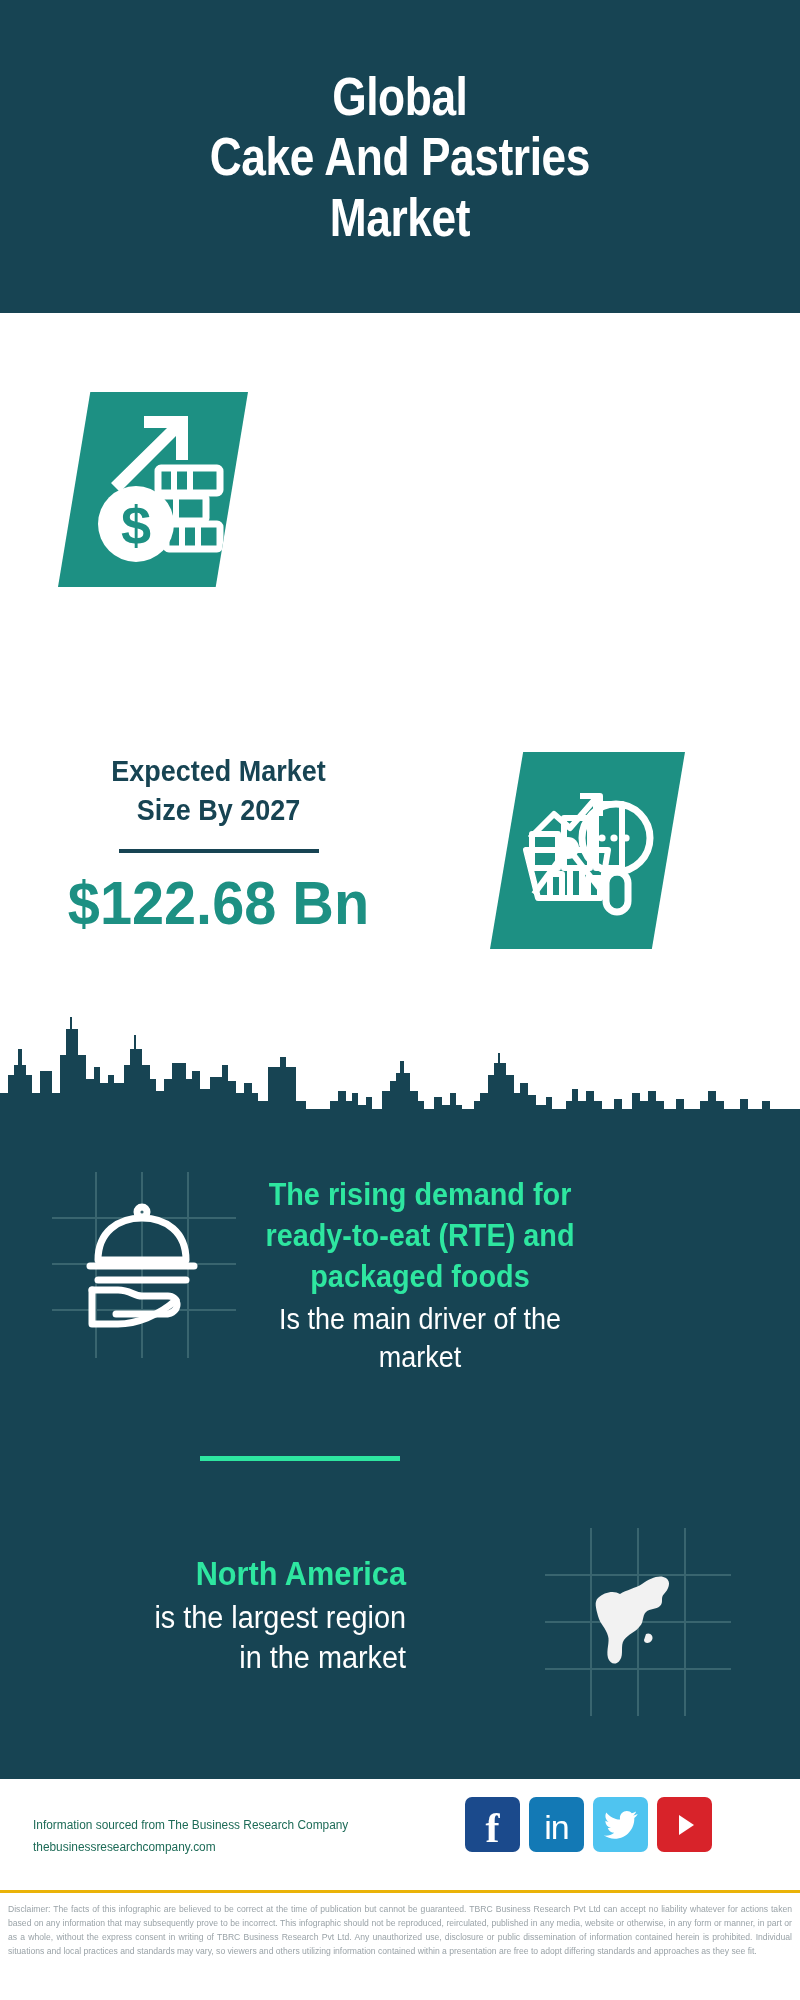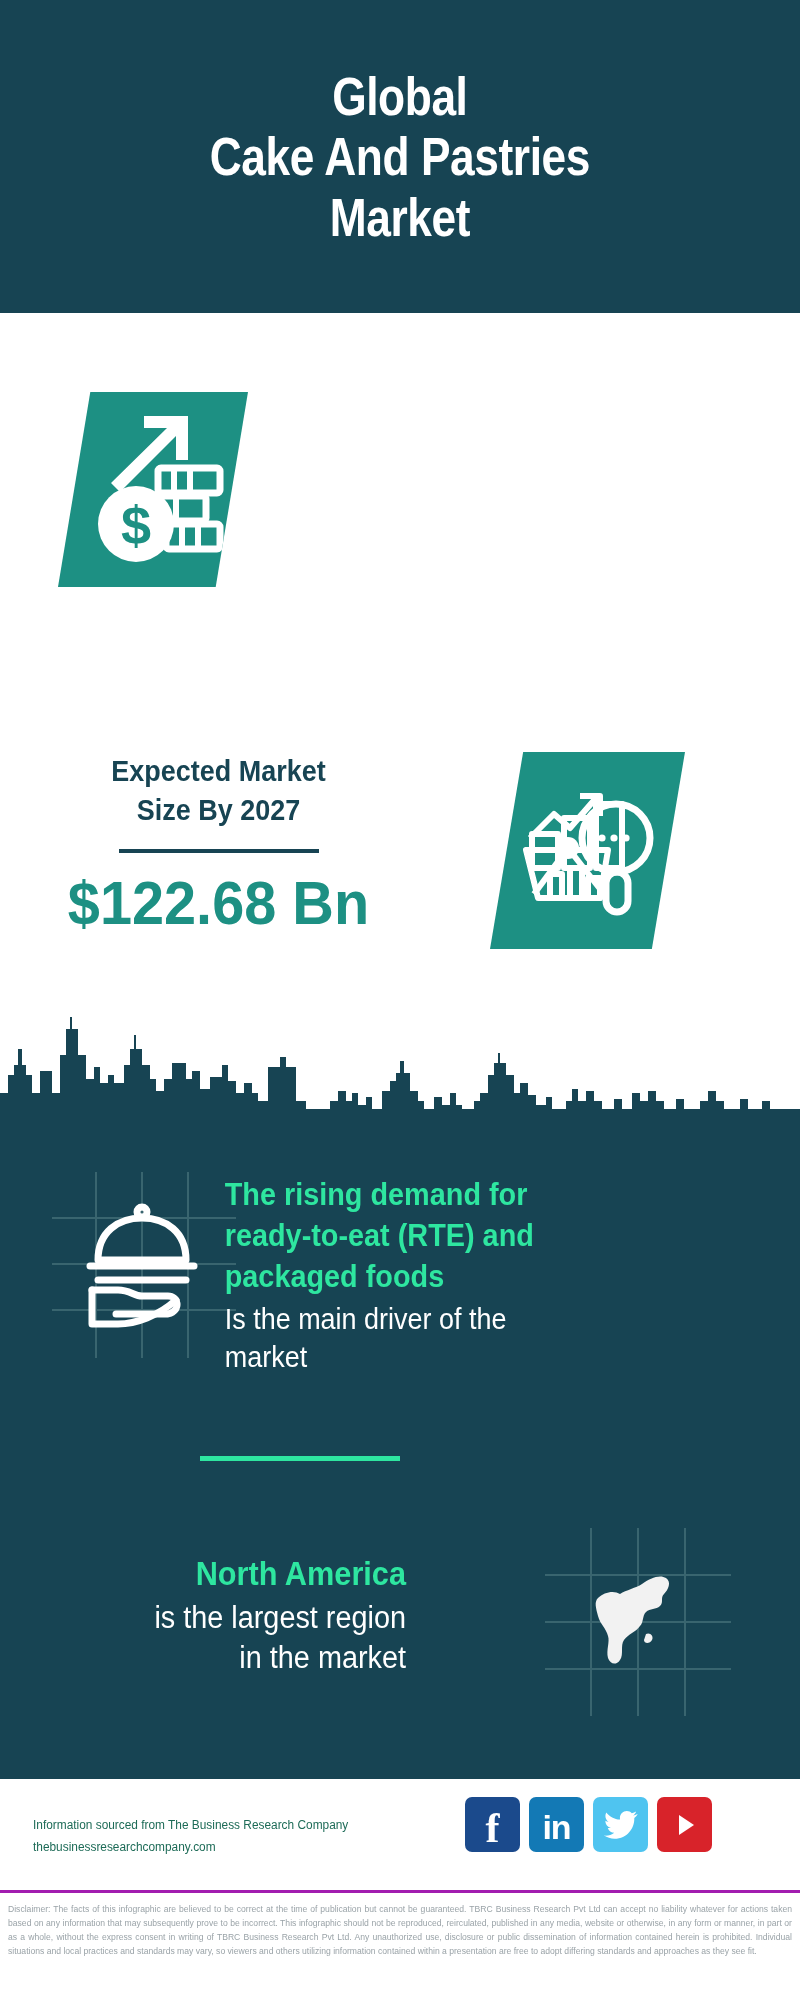--- a/index.html
+++ b/index.html
@@ -64,21 +64,21 @@
 
   
   .grid-a { position:absolute; left:52px; top:1172px; width:184px; height:186px; }
   .grid-b { position:absolute; left:545px; top:1528px; width:186px; height:188px; }
   .grid line { stroke:#39656f; stroke-width:2; }
 
   .plate-icon { position:absolute; left:72px; top:1198px; }
   .map-icon { position:absolute; left:580px; top:1562px; }
 
   
-  .driver-text { position:absolute; left:210px; top:1175px; width:420px; text-align:left; }
+  .driver-text { position:absolute; left:210px; top:1175px; width:420px; text-align:center; }
   .green-head {
     color:#2ee6a0; font-size:31px; font-weight:bold; line-height:1.32;
     transform:scaleX(0.93); white-space:pre-line;
   }
   .white-sub {
     color:#ffffff; font-size:29px; line-height:1.33; margin-top:2px;
     transform:scaleX(0.93); white-space:pre-line;
   }
   .rule-green { position:absolute; left:200px; top:1456px; width:200px; height:5px; background:#2ee6a0; }
 
@@ -110,28 +110,28 @@
   }
   .s-fb { background:#1b4a8c; }
   .s-li { background:#1379b5; }
   .s-tw { background:#4fc4f0; }
   .s-yt { background:#d8232a; }
   .fb-glyph {
     color:#fff; font-size:42px; font-weight:bold; line-height:1;
     font-family:"Liberation Serif", serif; margin-top:7px;
   }
   .li-glyph {
-    color:#fff; font-size:34px; font-weight:bold; line-height:1;
+    color:#fff; font-size:34px; font-weight:normal; line-height:1;
     margin-top:4px; letter-spacing:-1px;
   }
 
   
   .disclaimer {
     position:absolute; left:0; top:1890px; width:800px; height:110px;
-    background:#ffffff; border-top:3px solid #a21caf;
+    background:#ffffff; border-top:3px solid #eab308;
     padding:10px 8px 0 8px;
     color:#9aa3a8; font-size:8.6px; line-height:1.62;
     text-align:justify;
   }
 </style>
 </head>
 <body>
 
 <div class="page">
 

